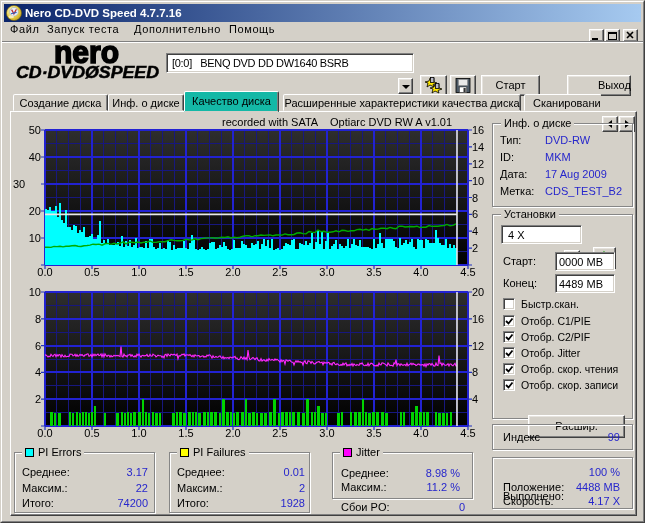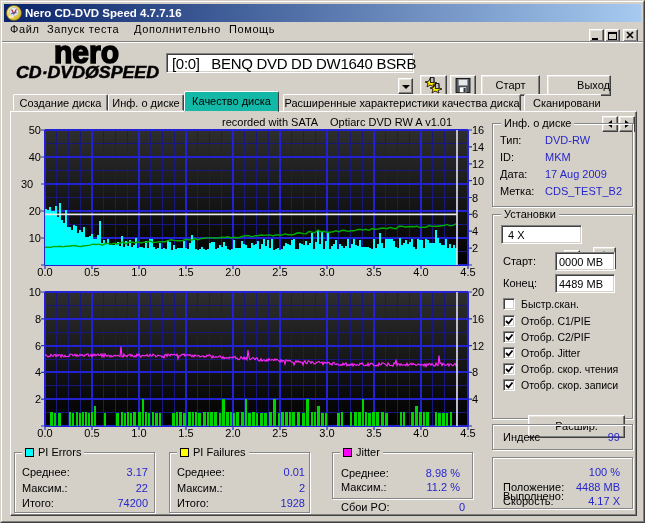--- a/index.html
+++ b/index.html
@@ -50,21 +50,21 @@
 <div class="row" style="left:229px; top:23px; letter-spacing:0.6px;">Помощь</div>
 <div class="abs" style="left:2px; top:41px; width:641px; height:1px; background:#808080;"></div>
 <div class="abs" style="left:2px; top:42px; width:641px; height:1px; background:#fff;"></div>
 
 <svg class="abs" style="left:0; top:42px;" width="320" height="46" viewBox="0 42 320 46">
  <text x="54" y="63" textLength="65" lengthAdjust="spacingAndGlyphs" font-family="Liberation Sans" font-size="31" font-weight="bold" stroke="#000" stroke-width="1.6" fill="#000">nero</text>
  <text x="16" y="78" textLength="143" lengthAdjust="spacingAndGlyphs" font-family="Liberation Sans" font-size="16" font-weight="bold" font-style="italic" stroke="#000" stroke-width="0.5" fill="#000">CD·DVDØSPEED</text>
 </svg>
 
 <div class="sunken" style="left:166px; top:53px; width:248px; height:20px;"></div>
-<div class="row" style="left:172px; top:57px; font-size:15px; letter-spacing:-0.3px;">[0:0]&nbsp;&nbsp;&nbsp;BENQ DVD DD DW1640 BSRB</div>
+<div class="row" style="left:172px; top:57px; font-size:11px; letter-spacing:-0.3px;">[0:0]&nbsp;&nbsp;&nbsp;BENQ DVD DD DW1640 BSRB</div>
 <div class="raised" style="left:398px; top:55px; width:15px; height:16px;">
     <div class="abs" style="left:3px; top:6px; border:4px solid transparent; border-top:4px solid #000; border-bottom:none;"></div>
   </div>
 
 <div class="raised" style="left:420px; top:52px; width:27px; height:21px;">
  <svg width="25" height="19" viewBox="0 0 25 19">
   <g stroke="#000" stroke-width="0.8">
    <polygon points="9,2 11,4 13,2 13,6 16,7 12,8.5 13,11 9,9 6,11 7,7 4,6 8,5" fill="#ffe800"></polygon>
    <rect x="9.5" y="1.5" width="3.4" height="5" fill="#b8b8c8"></rect>
    <polygon points="14,8 16,10 18,8 18,12 21,13 17,14.5 18,17 14,15 11,17 12,13 9,12 13,11" fill="#ffe800"></polygon>
@@ -74,21 +74,21 @@
 </div>
 <div class="raised" style="left:450px; top:52px; width:26px; height:21px;">
  <svg width="24" height="19" viewBox="0 0 24 19">
   <rect x="5" y="2.5" width="14" height="14" fill="#4d5a66" stroke="#000" stroke-width="0.8"></rect>
   <rect x="7.5" y="3.5" width="9" height="6" fill="#e8e8e8" stroke="#888" stroke-width="0.5"></rect>
   <rect x="8.5" y="11" width="7" height="5.5" fill="#fff" stroke="#333" stroke-width="0.5"></rect>
   <rect x="12.5" y="12" width="2.2" height="4" fill="#333"></rect>
  </svg>
 </div>
 <div class="raised" style="left:481px; top:52px; width:59px; height:21px; text-align:center; line-height:19px;">Старт</div>
-<div class="raised" style="left:547px; top:52px; width:64px; height:21px; text-align:right; line-height:19px;">Выход</div>
+<div class="raised" style="left:567px; top:52px; width:64px; height:21px; text-align:left; line-height:19px;padding-left:30px;">Выход</div>
 
 <div class="abs" style="left:10px; top:111px; width:627px; height:405px; background:#d4d0c8; border:1px solid; border-color:#fff #404040 #404040 #fff; box-shadow:inset -1px -1px 0 #808080;"></div>
 
 <div class="abs" style="left:13px; top:94px; width:95px; height:17px; background:#d4d0c8; border:1px solid; border-color:#fff #404040 transparent #fff; border-radius:2px 2px 0 0; box-shadow:inset -1px 0 0 #808080; text-align:center; line-height:17px; font-size:11px;">Создание диска</div>
 <div class="abs" style="left:108px; top:94px; width:76px; height:17px; background:#d4d0c8; border:1px solid; border-color:#fff #404040 transparent #fff; border-radius:2px 2px 0 0; box-shadow:inset -1px 0 0 #808080; text-align:center; line-height:17px; font-size:11px;">Инф. о диске</div>
 <div class="abs" style="left:283px; top:94px; width:238px; height:17px; background:#d4d0c8; border:1px solid; border-color:#fff #404040 transparent #fff; border-radius:2px 2px 0 0; box-shadow:inset -1px 0 0 #808080; text-align:center; line-height:17px; font-size:11px;">Расширенные характеристики качества диска</div>
 <div class="abs" style="left:524px; top:94px; width:77px; height:17px; background:#d4d0c8; border:1px solid; border-color:#fff transparent transparent #fff; border-radius:2px 0 0 0; line-height:17px; font-size:11px; padding-left:8px; overflow:hidden; white-space:nowrap;">Сканирование</div>
 
 <div class="abs" style="left:184px; top:91px; width:95px; height:21px; background:#14b8a6; border:1px solid; border-color:#fff #404040 transparent #fff; border-radius:2px 2px 0 0; box-shadow:inset -1px 0 0 #808080; text-align:center; line-height:19px; font-size:11px;">Качество диска</div>
 
@@ -126,21 +126,21 @@
  <path d="M11.5,0 V134 M23.5,0 V134 M35.5,0 V134 M58.5,0 V134 M70.5,0 V134 M82.5,0 V134 M105.5,0 V134 M117.5,0 V134 M129.5,0 V134 M152.5,0 V134 M164.5,0 V134 M176.5,0 V134 M199.5,0 V134 M211.5,0 V134 M223.5,0 V134 M246.5,0 V134 M258.5,0 V134 M270.5,0 V134 M293.5,0 V134 M305.5,0 V134 M317.5,0 V134 M340.5,0 V134 M352.5,0 V134 M364.5,0 V134 M387.5,0 V134 M399.5,0 V134 M411.5,0 V134 M0,13.5 H423 M0,40.5 H423 M0,67.5 H423 M0,93.5 H423 M0,120.5 H423" stroke="#17177e" stroke-width="1" fill="none"></path>
  <path d="M0,0 V134 M47,0 V134 M94,0 V134 M141,0 V134 M188,0 V134 M235,0 V134 M282,0 V134 M329,0 V134 M376,0 V134 M423,0 V134 M0,0 H423 M0,27 H423 M0,54 H423 M0,80 H423 M0,107 H423 M0,134 H423" stroke="#2222d2" stroke-width="2" fill="none"></path>
  <path d="M5,134 v-14 h3 v14 z M9,134 v-13 h2 v13 z M13,134 v-13 h3 v13 z M24,134 v-14 h2 v14 z M27,134 v-13 h2 v13 z M31,134 v-14 h2 v14 z M34,134 v-13 h2 v13 z M37,134 v-14 h2 v14 z M40,134 v-14 h2 v14 z M43,134 v-13 h2 v13 z M46,134 v-14 h2 v14 z M49,134 v-20 h2 v20 z M59,134 v-13 h2 v13 z M71,134 v-13 h3 v13 z M76,134 v-14 h2 v14 z M79,134 v-13 h2 v13 z M82,134 v-14 h2 v14 z M85,134 v-13 h2 v13 z M88,134 v-14 h3 v14 z M93,134 v-14 h3 v14 z M97,134 v-27 h2 v27 z M100,134 v-14 h2 v14 z M103,134 v-13 h2 v13 z M107,134 v-14 h2 v14 z M110,134 v-13 h3 v13 z M114,134 v-13 h2 v13 z M127,134 v-13 h3 v13 z M131,134 v-14 h2 v14 z M134,134 v-14 h3 v14 z M138,134 v-13 h3 v13 z M143,134 v-14 h3 v14 z M147,134 v-14 h2 v14 z M150,134 v-14 h2 v14 z M153,134 v-13 h3 v13 z M158,134 v-14 h3 v14 z M162,134 v-14 h2 v14 z M165,134 v-14 h3 v14 z M169,134 v-14 h3 v14 z M174,134 v-13 h2 v13 z M177,134 v-27 h3 v27 z M181,134 v-14 h3 v14 z M185,134 v-14 h2 v14 z M188,134 v-13 h2 v13 z M191,134 v-14 h3 v14 z M196,134 v-14 h3 v14 z M200,134 v-27 h2 v27 z M203,134 v-13 h3 v13 z M207,134 v-14 h3 v14 z M211,134 v-13 h2 v13 z M215,134 v-13 h3 v13 z M219,134 v-13 h3 v13 z M224,134 v-14 h3 v14 z M228,134 v-27 h3 v27 z M233,134 v-13 h2 v13 z M236,134 v-14 h3 v14 z M240,134 v-14 h3 v14 z M244,134 v-14 h2 v14 z M247,134 v-14 h3 v14 z M252,134 v-14 h3 v14 z M257,134 v-13 h3 v13 z M261,134 v-27 h3 v27 z M266,134 v-14 h2 v14 z M269,134 v-14 h2 v14 z M272,134 v-20 h3 v20 z M276,134 v-13 h3 v13 z M280,134 v-13 h2 v13 z M292,134 v-13 h3 v13 z M296,134 v-14 h2 v14 z M305,134 v-14 h2 v14 z M309,134 v-14 h3 v14 z M313,134 v-14 h3 v14 z M317,134 v-27 h2 v27 z M320,134 v-14 h2 v14 z M323,134 v-13 h3 v13 z M327,134 v-14 h3 v14 z M331,134 v-14 h3 v14 z M336,134 v-14 h3 v14 z M340,134 v-13 h3 v13 z M355,134 v-14 h2 v14 z M358,134 v-14 h2 v14 z M366,134 v-14 h3 v14 z M370,134 v-20 h3 v20 z M374,134 v-14 h3 v14 z M378,134 v-14 h2 v14 z M381,134 v-14 h3 v14 z M390,134 v-14 h2 v14 z M393,134 v-13 h3 v13 z M397,134 v-13 h3 v13 z M401,134 v-13 h2 v13 z M405,134 v-14 h2 v14 z" fill="#00d400" stroke="none"></path>
  <polyline points="0,62.9 1,63.1 2,63.8 3,65.0 4,64.2 5,64.7 6,62.3 7,63.6 8,64.5 9,62.8 10,62.3 11,64.7 12,62.6 13,64.1 14,62.6 15,62.8 16,65.1 17,62.7 18,64.1 19,65.0 20,63.3 21,64.9 22,64.4 23,64.2 24,64.5 25,62.1 26,62.2 27,62.3 28,63.8 29,63.5 30,62.2 31,64.3 32,62.6 33,64.2 34,63.7 35,62.3 36,63.5 37,62.5 38,63.7 39,64.2 40,62.9 41,62.9 42,62.0 43,61.9 44,64.3 45,63.7 46,62.6 47,64.8 48,62.3 49,63.8 50,62.2 51,63.7 52,62.7 53,62.0 54,63.6 55,63.3 56,61.9 57,64.8 58,62.1 59,64.9 60,61.9 61,63.5 62,64.4 63,63.3 64,63.3 65,65.0 66,63.4 67,64.8 68,64.3 69,63.2 70,64.1 71,63.4 72,63.7 73,63.4 74,63.9 75,64.6 76,54.6 77,64.6 78,65.0 79,62.1 80,63.9 81,63.7 82,64.9 83,63.1 84,63.0 85,62.3 86,64.3 87,62.8 88,64.1 89,65.0 90,63.7 91,64.9 92,62.1 93,63.5 94,62.1 95,63.9 96,65.0 97,63.5 98,63.4 99,64.0 100,63.5 101,63.7 102,62.4 103,64.3 104,64.2 105,62.3 106,64.0 107,64.2 108,62.1 109,63.1 110,63.3 111,64.9 112,64.1 113,63.1 114,63.8 115,63.7 116,63.8 117,65.3 118,64.1 119,65.9 120,62.7 121,62.2 122,64.4 123,62.1 124,63.2 125,63.9 126,62.2 127,62.6 128,63.1 129,62.1 130,62.8 131,63.5 132,62.1 133,66.9 134,63.7 135,64.1 136,63.3 137,62.2 138,62.8 139,61.9 140,64.0 141,62.9 142,63.0 143,62.9 144,63.4 145,62.6 146,63.8 147,64.6 148,63.2 149,64.9 150,62.8 151,63.7 152,64.0 153,63.6 154,63.5 155,65.0 156,64.5 157,64.0 158,63.9 159,65.2 160,64.4 161,64.9 162,63.1 163,63.9 164,62.8 165,63.1 166,64.2 167,66.1 168,63.8 169,65.5 170,65.3 171,64.5 172,65.2 173,65.3 174,64.2 175,63.9 176,65.3 177,66.4 178,64.5 179,66.7 180,65.4 181,66.1 182,65.9 183,65.4 184,66.6 185,65.1 186,65.3 187,66.1 188,65.0 189,65.1 190,64.4 191,66.5 192,66.0 193,67.5 194,67.6 195,66.6 196,64.8 197,65.9 198,67.1 199,65.1 200,67.3 201,65.6 202,67.6 203,58.1 204,65.2 205,67.7 206,67.1 207,66.2 208,65.5 209,66.4 210,67.6 211,66.3 212,65.8 213,68.0 214,68.9 215,68.9 216,66.6 217,69.0 218,68.2 219,67.6 220,68.8 221,69.3 222,67.4 223,68.9 224,66.6 225,68.0 226,68.2 227,67.4 228,68.0 229,68.5 230,66.9 231,68.1 232,67.2 233,68.1 234,68.9 235,70.1 236,67.8 237,69.7 238,68.4 239,68.7 240,72.1 241,67.9 242,68.3 243,69.3 244,68.4 245,68.4 246,69.7 247,70.3 248,70.3 249,73.0 250,70.3 251,68.8 252,70.3 253,68.8 254,70.2 255,69.5 256,70.6 257,70.3 258,73.0 259,69.8 260,68.8 261,71.4 262,71.7 263,68.9 264,69.1 265,69.6 266,71.3 267,69.4 268,70.5 269,71.9 270,71.9 271,71.0 272,70.1 273,70.0 274,69.4 275,70.7 276,70.7 277,70.1 278,72.7 279,70.0 280,71.3 281,70.4 282,71.3 283,70.3 284,70.4 285,72.4 286,71.5 287,73.1 288,70.8 289,70.5 290,72.1 291,72.8 292,71.7 293,72.3 294,73.2 295,73.4 296,72.5 297,73.3 298,71.2 299,72.9 300,71.6 301,70.9 302,73.9 303,72.6 304,73.6 305,72.3 306,73.3 307,71.5 308,74.0 309,71.9 310,72.9 311,73.6 312,72.4 313,73.1 314,73.4 315,71.3 316,72.0 317,70.9 318,72.4 319,73.5 320,73.7 321,73.0 322,73.6 323,71.3 324,73.8 325,72.3 326,71.1 327,71.4 328,72.4 329,73.7 330,73.6 331,74.0 332,73.0 333,74.0 334,71.0 335,72.7 336,72.8 337,70.9 338,71.0 339,71.5 340,72.1 341,72.9 342,74.0 343,71.0 344,72.4 345,73.7 346,73.3 347,73.5 348,74.1 349,71.0 350,71.8 351,67.7 352,73.6 353,71.7 354,72.0 355,73.6 356,71.8 357,72.7 358,73.4 359,72.7 360,72.6 361,73.8 362,71.2 363,73.8 364,72.7 365,72.3 366,71.1 367,72.7 368,71.3 369,72.4 370,72.4 371,73.5 372,73.1 373,72.1 374,72.0 375,73.2 376,72.8 377,72.9 378,72.5 379,74.1 380,71.9 381,74.7 382,71.9 383,73.1 384,71.6 385,71.8 386,73.3 387,71.5 388,72.8 389,74.1 390,74.0 391,71.0 392,73.3 393,73.6 394,63.6 395,71.4 396,71.0 397,73.5 398,71.3 399,72.4 400,73.3 401,73.3 402,72.8 403,71.7 404,74.0 405,72.0 406,72.0 407,73.2 408,73.7 409,72.5 410,71.3 411,73.9 412,73.9" stroke="#ff28ff" stroke-width="1.1" fill="none"></polyline>
  <line x1="412" y1="0" x2="412" y2="134" stroke="#e8e8e8" stroke-width="1.6"></line>
  <path d="M-4,0.0 H0 M423,0.0 h4 M-4,26.8 H0 M423,26.8 h4 M-4,53.6 H0 M423,53.6 h4 M-4,80.4 H0 M423,80.4 h4 M-4,107.2 H0 M423,107.2 h4 M-4,134.0 H0 M423,134.0 h4 M0,134 v4 M47,134 v4 M94,134 v4 M141,134 v4 M188,134 v4 M235,134 v4 M282,134 v4 M329,134 v4 M376,134 v4 M423,134 v4" stroke="#2233c0" stroke-width="1.2" fill="none"></path>
 </svg>
 
 <div class="axl" style="left:13px;top:124px;width:28px;text-align:right;">50</div>
 <div class="axl" style="left:13px;top:151px;width:28px;text-align:right;">40</div>
-<div class="axl" style="left:13px;top:178px;width:28px;text-align:center;">30</div>
+<div class="axl" style="left:13px;top:178px;width:28px;text-align:left;">30</div>
 <div class="axl" style="left:13px;top:205px;width:28px;text-align:right;">20</div>
 <div class="axl" style="left:13px;top:232px;width:28px;text-align:right;">10</div>
 <div class="axl" style="left:472px;top:124px;width:20px;text-align:left;">16</div>
 <div class="axl" style="left:472px;top:141px;width:20px;text-align:left;">14</div>
 <div class="axl" style="left:472px;top:158px;width:20px;text-align:left;">12</div>
 <div class="axl" style="left:472px;top:175px;width:20px;text-align:left;">10</div>
 <div class="axl" style="left:472px;top:192px;width:20px;text-align:left;">8</div>
 <div class="axl" style="left:472px;top:208px;width:20px;text-align:left;">6</div>
 <div class="axl" style="left:472px;top:225px;width:20px;text-align:left;">4</div>
 <div class="axl" style="left:472px;top:242px;width:20px;text-align:left;">2</div>

